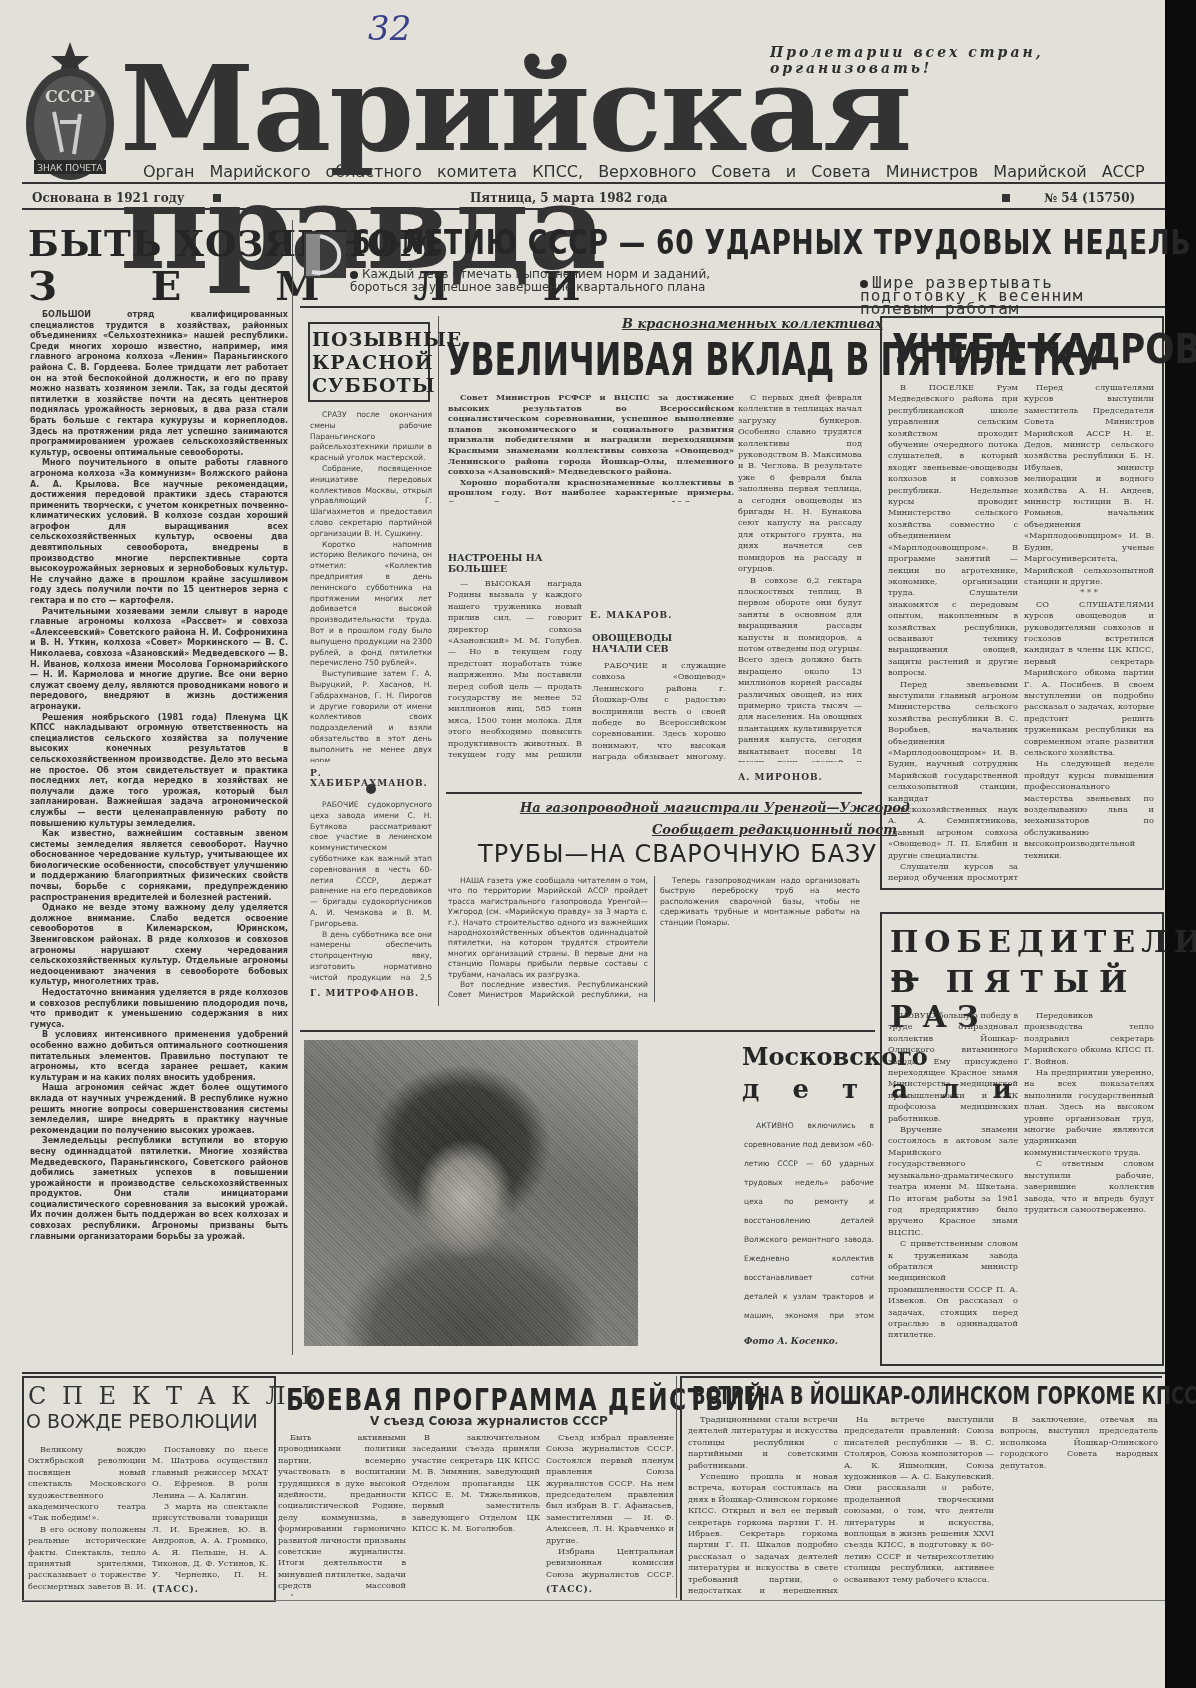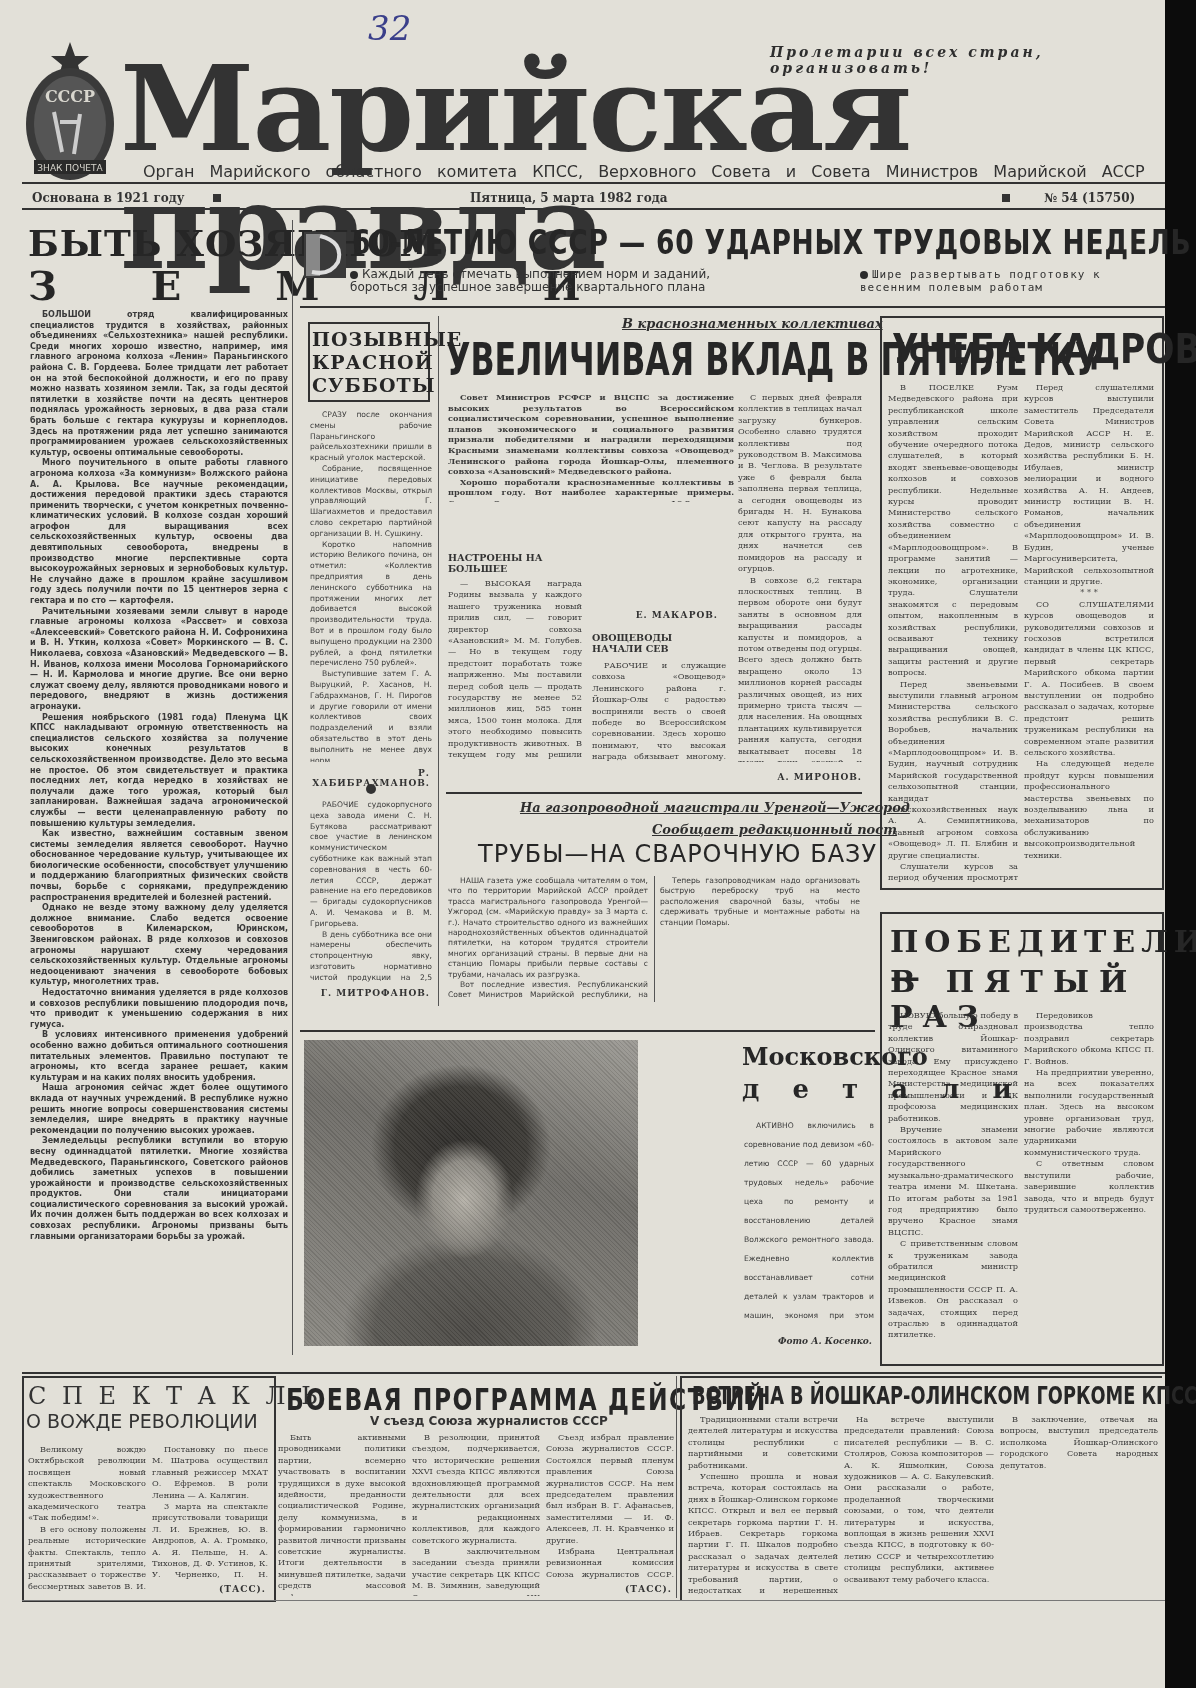--- a/index.html
+++ b/index.html
@@ -20,21 +20,21 @@
   .sq { display:inline-block; width:8px; height:8px; background:#333; }
   .cond { font-family:"DejaVu Sans", sans-serif; font-weight:bold; color:#262626; transform-origin:left top; }
   .slab { font-family:"DejaVu Serif", serif; font-weight:bold; color:#262626; }
   .body-text { font-family:"DejaVu Serif", serif; font-size:8.2px; line-height:11.4px; color:#3a3a3a; text-align:justify; overflow:hidden; }
   .body-text p { margin:0; text-indent:12px; }
   .sans-text { font-family:"DejaVu Sans", sans-serif; }
   .box { position:absolute; border:2px solid #333; }
   .vline { position:absolute; width:1px; background:#555; }
   .hline { position:absolute; height:2px; background:#333; }
   .rubric { font-family:"DejaVu Serif", serif; font-style:italic; font-weight:bold; font-size:13px; text-decoration:underline; color:#2e2e2e; }
-  .signature { font-family:"DejaVu Serif", serif; font-weight:bold; font-size:9px; letter-spacing:1px; color:#333; text-align:right; }
+  .signature { font-family:"DejaVu Serif", serif; font-weight:bold; font-size:9px; letter-spacing:1px; color:#333; text-align:left; }
   .subhead { font-family:"DejaVu Serif", serif; font-weight:bold; font-size:9.5px; line-height:11px; color:#333; }
   .photo {
     position:absolute; overflow:hidden;
     background:
       radial-gradient(ellipse 70px 85px at 48% 52%, #b5b1a8 0%, #8d8a83 45%, rgba(0,0,0,0) 70%),
       radial-gradient(ellipse 120px 110px at 47% 35%, #2f2d2a 0%, #3b3935 55%, rgba(0,0,0,0) 75%),
       radial-gradient(ellipse 160px 120px at 50% 95%, #4c4a46 0%, #5a5853 60%, rgba(0,0,0,0) 80%),
       linear-gradient(200deg, #9c9a94 0%, #6e6c67 40%, #8a8882 100%);
   }
   .photo:after {
@@ -93,21 +93,21 @@
 <div class="vline" style="left:292px;top:220px;height:1135px;"></div>
 
 <div class="abs" style="left:304px;top:232px;width:42px;height:46px;background:#3a3a3a;">
   <svg width="42" height="46" viewBox="0 0 42 46">
       <rect x="2" y="2" width="14" height="42" fill="#888"></rect>
       <path d="M16 4 Q40 10 34 30 Q26 44 8 40" stroke="#ddd" stroke-width="4" fill="none"></path>
     </svg>
 </div>
 <div class="abs cond" style="left:352px;top:222px;font-size:34px;letter-spacing:1px;transform:scaleX(0.78);white-space:nowrap;">60-ЛЕТИЮ СССР — 60 УДАРНЫХ ТРУДОВЫХ НЕДЕЛЬ</div>
 <div class="abs" style="left:350px;top:268px;width:400px;font-size:12px;line-height:13px;font-family:'DejaVu Sans',sans-serif;color:#333;"><span class="dot"></span><span>Каждый день отмечать выполнением норм и заданий, бороться за успешное завершение квартального плана</span></div>
-<div class="abs" style="left:860px;top:268px;width:300px;font-size:11px;line-height:13px;font-family:'DejaVu Sans Mono',monospace;letter-spacing:1px;color:#333;"><span class="dot"></span><span>Шире развертывать подготовку к весенним полевым работам</span></div>
+<div class="abs" style="left:860px;top:276px;width:300px;font-size:16px;line-height:13px;font-family:'DejaVu Sans Mono',monospace;letter-spacing:1px;color:#333;"><span class="dot"></span><span>Шире развертывать подготовку к весенним полевым работам</span></div>
 <div class="hline" style="left:300px;top:306px;width:865px;"></div>
 
 <div class="box" style="left:308px;top:322px;width:118px;height:76px;"></div>
 <div class="abs slab" style="left:312px;top:328px;width:112px;text-align:center;font-size:19px;line-height:23px;letter-spacing:1px;">ПОЗЫВНЫЕ КРАСНОЙ СУББОТЫ</div>
 <div class="abs body-text sans-text" style="left:310px;top:410px;width:122px;height:352px;font-size:7.6px;line-height:10.8px;">
   <p>СРАЗУ после окончания смены рабочие Параньгинского райсельхозтехники пришли в красный уголок мастерской.</p>
   <p>Собрание, посвященное инициативе передовых коллективов Москвы, открыл управляющий Г. Шагиахметов и предоставил слово секретарю партийной организации В. Н. Сушкину.</p>
   <p>Коротко напомнив историю Великого почина, он отметил: «Коллектив предприятия в день ленинского субботника на протяжении многих лет добивается высокой производительности труда. Вот и в прошлом году было выпущено продукции на 2300 рублей, а фонд пятилетки перечислено 750 рублей».</p>
   <p>Выступившие затем Г. А. Выруцкий, Р. Хасанов, Н. Габдрахманов, Г. Н. Пирогов и другие говорили от имени коллективов своих подразделений и взяли обязательство в этот день выполнить не менее двух норм.</p>
 
@@ -211,21 +211,20 @@
 
 </div>
 <div class="abs signature" style="left:152px;top:1584px;width:114px;">(ТАСС).</div>
 
 <div class="abs cond" style="left:286px;top:1382px;font-size:30px;transform:scaleX(0.78);white-space:nowrap;letter-spacing:2px;">БОЕВАЯ ПРОГРАММА ДЕЙСТВИЙ</div>
 <div class="abs" style="left:370px;top:1414px;font-family:'DejaVu Sans',sans-serif;font-weight:bold;font-size:12px;color:#333;">V съезд Союза журналистов СССР</div>
 <div class="abs body-text" style="left:278px;top:1432px;width:128px;height:164px;">
   <p>Быть активными проводниками политики партии, всемерно участвовать в воспитании трудящихся в духе высокой идейности, преданности социалистической Родине, делу коммунизма, в формировании гармонично развитой личности призваны советские журналисты. Итоги деятельности в минувшей пятилетке, задачи средств массовой информации и пропаганды в свете решений XXVI съезда КПСС обсудили делегаты V съезда Союза журналистов СССР, 4 марта завершившего работу в Москве, в Колонном зале Дома союзов.</p>
 </div>
 <div class="abs body-text" style="left:412px;top:1432px;width:128px;height:164px;">
-  <p>В резолюции, принятой съездом, подчеркивается, что исторические решения XXVI съезда КПСС являются вдохновляющей программой деятельности для всех журналистских организаций и редакционных коллективов, для каждого советского журналиста.</p>
   <p>В заключительном заседании съезда приняли участие секретарь ЦК КПСС М. В. Зимянин, заведующий Отделом пропаганды ЦК КПСС Е. М. Тяжельников, первый заместитель заведующего Отделом ЦК КПСС К. М. Боголюбов.</p>
 </div>
 <div class="abs body-text" style="left:546px;top:1432px;width:128px;height:150px;">
   <p>Съезд избрал правление Союза журналистов СССР. Состоялся первый пленум правления Союза журналистов СССР. На нем председателем правления был избран В. Г. Афанасьев, заместителями — И. Ф. Алексеев, Л. Н. Кравченко и другие.</p>
   <p>Избрана Центральная ревизионная комиссия Союза журналистов СССР. Ее председателем избран В. И. Новиков.</p>
 </div>
 <div class="abs signature" style="left:546px;top:1584px;width:126px;">(ТАСС).</div>
 <div class="vline" style="left:676px;top:1376px;height:222px;"></div>
 
 <div class="box" style="left:680px;top:1376px;width:480px;height:222px;border-bottom:none;border-right:none;"></div>

